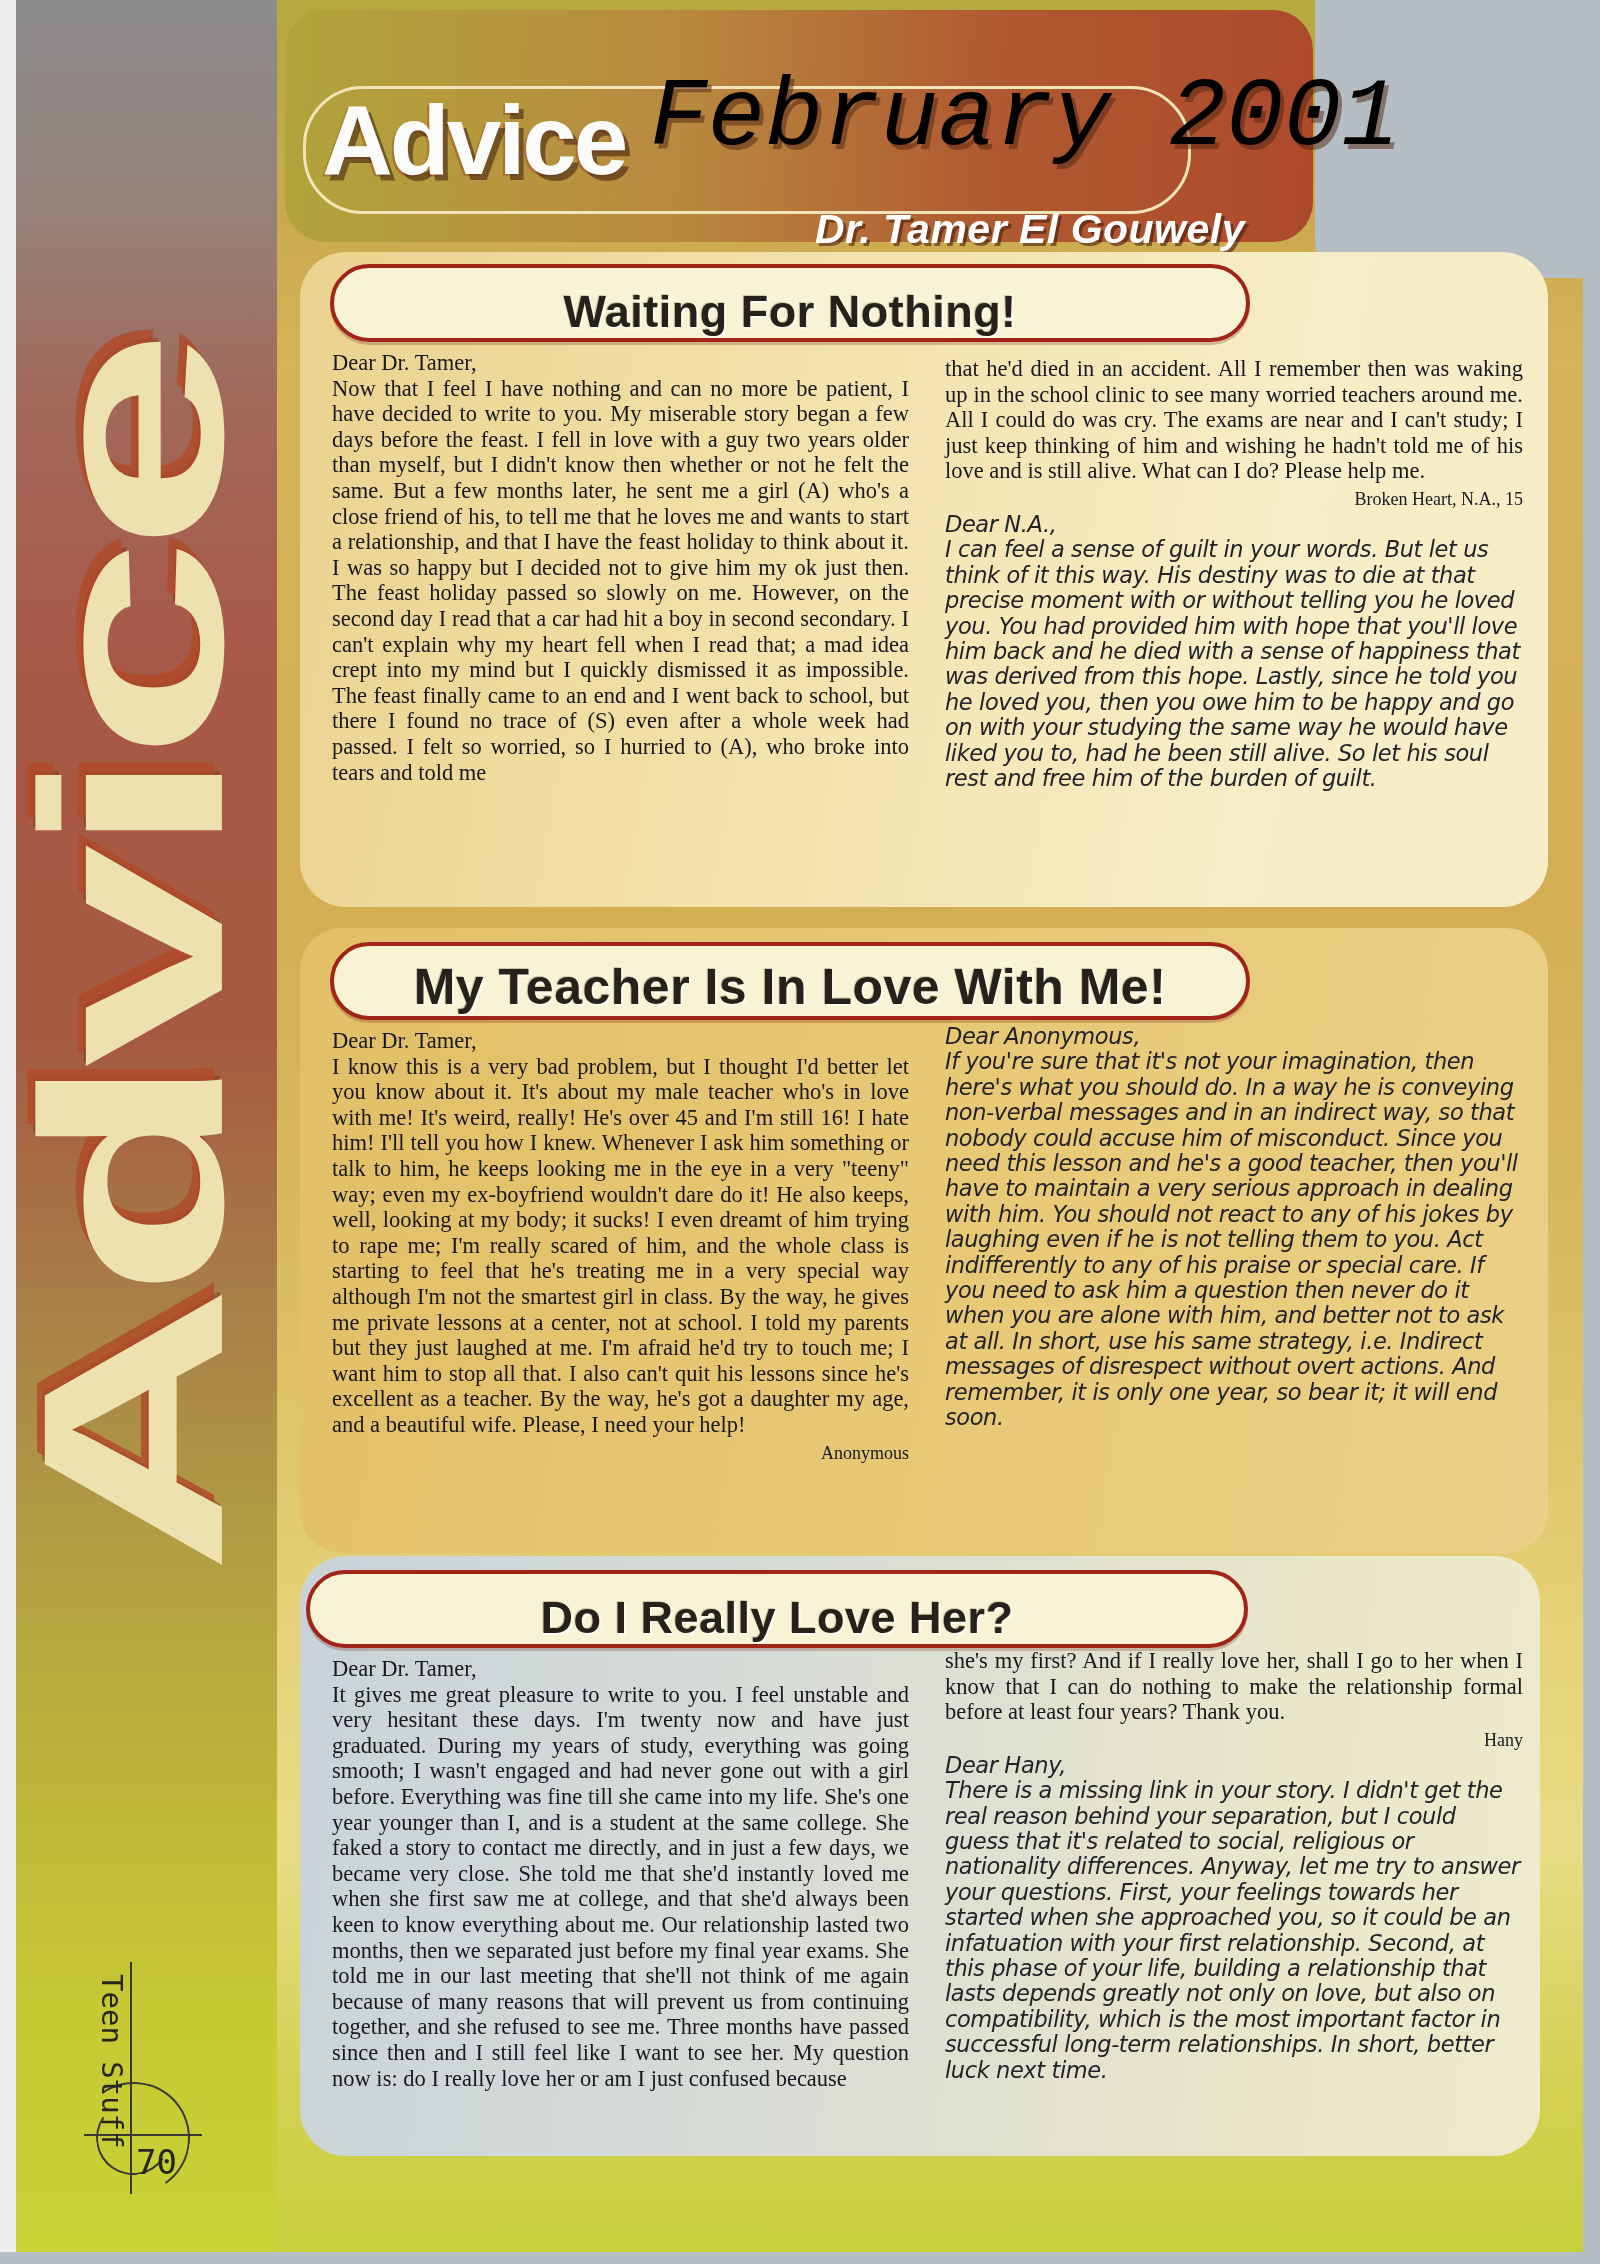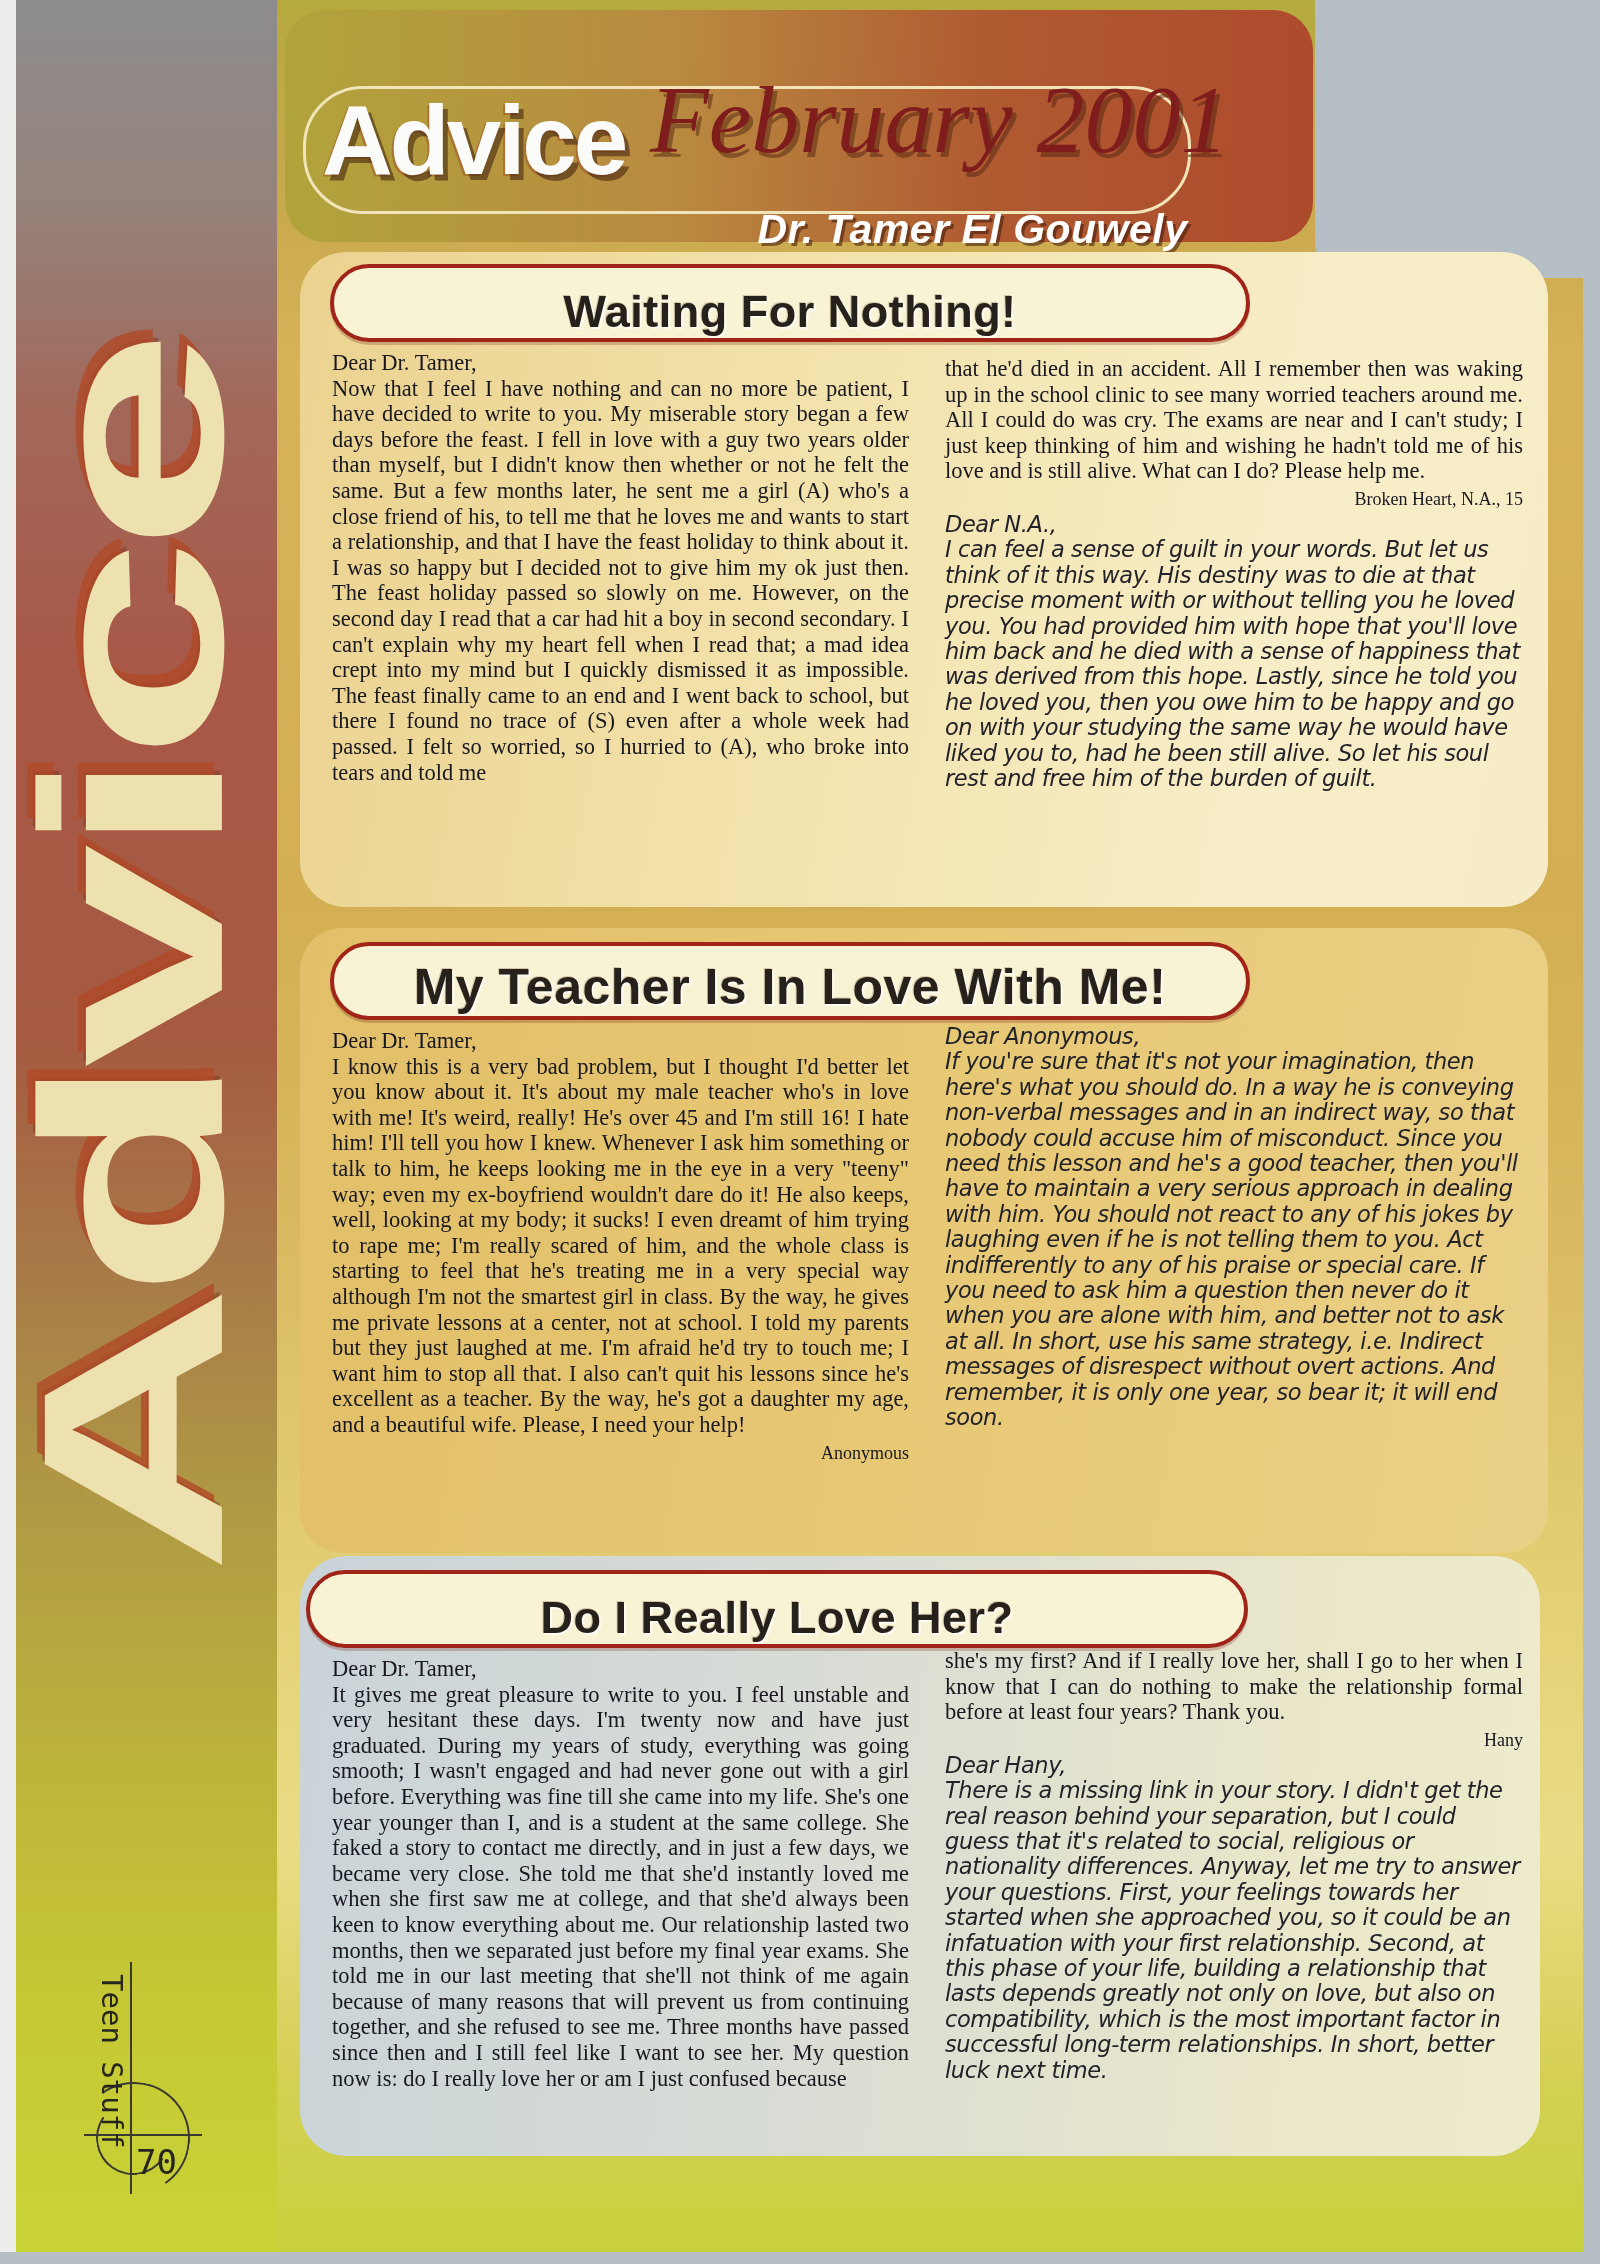--- a/index.html
+++ b/index.html
@@ -38,24 +38,24 @@
   .tr-blue{left:1315px;top:0;width:268px;height:278px;background:#b6bec5;
     border-bottom-left-radius:36px;}
 
   
   .banner{left:285px;top:10px;width:1028px;height:232px;border-radius:40px;
     background:linear-gradient(92deg,#b1a43c 0%,#b98a40 38%,#b05a31 68%,#ad4a2c 100%);}
   .banner-outline{left:303px;top:86px;width:882px;height:122px;
     border:3px solid #f0e4b8;border-radius:60px;}
   .advice-heading{left:322px;top:84px;font-size:98px;font-weight:bold;letter-spacing:-3px;
     color:#fbfbf9;text-shadow:5px 6px 0 rgba(60,28,12,0.55),-2px 2px 0 rgba(150,60,30,0.4);}
-  .issue-script{left:650px;top:64px;font-family:Liberation Serif, serif;font-style:italic;
-    font-size:96px;color:#7f1d1d;white-space:nowrap;
+  .issue-script{left:650px;top:64px;font-family:Liberation Mono, monospace;font-style:italic;
+    font-size:96px;color:#000000;white-space:nowrap;
     text-shadow:4px 5px 0 rgba(80,35,15,0.5);}
-  .columnist{left:700px;top:206px;width:545px;text-align:center;font-style:italic;
+  .columnist{left:700px;top:206px;width:545px;text-align:right;font-style:italic;
     font-weight:bold;font-size:41px;color:#ffffff;letter-spacing:0.5px;
     text-shadow:3px 3px 0 rgba(70,30,12,0.6);}
 
   
   .panel{border-radius:46px;}
   .panel1{left:300px;top:252px;width:1248px;height:655px;
     background:linear-gradient(100deg,#ebd28f 0%,#f2e2ab 40%,#f7edc6 75%,#f6edc8 100%);}
   .panel2{left:300px;top:928px;width:1248px;height:625px;border-radius:42px;
     background:linear-gradient(100deg,#e2bf68 0%,#e7c875 50%,#ead087 100%);}
   .panel3{left:300px;top:1556px;width:1240px;height:600px;

